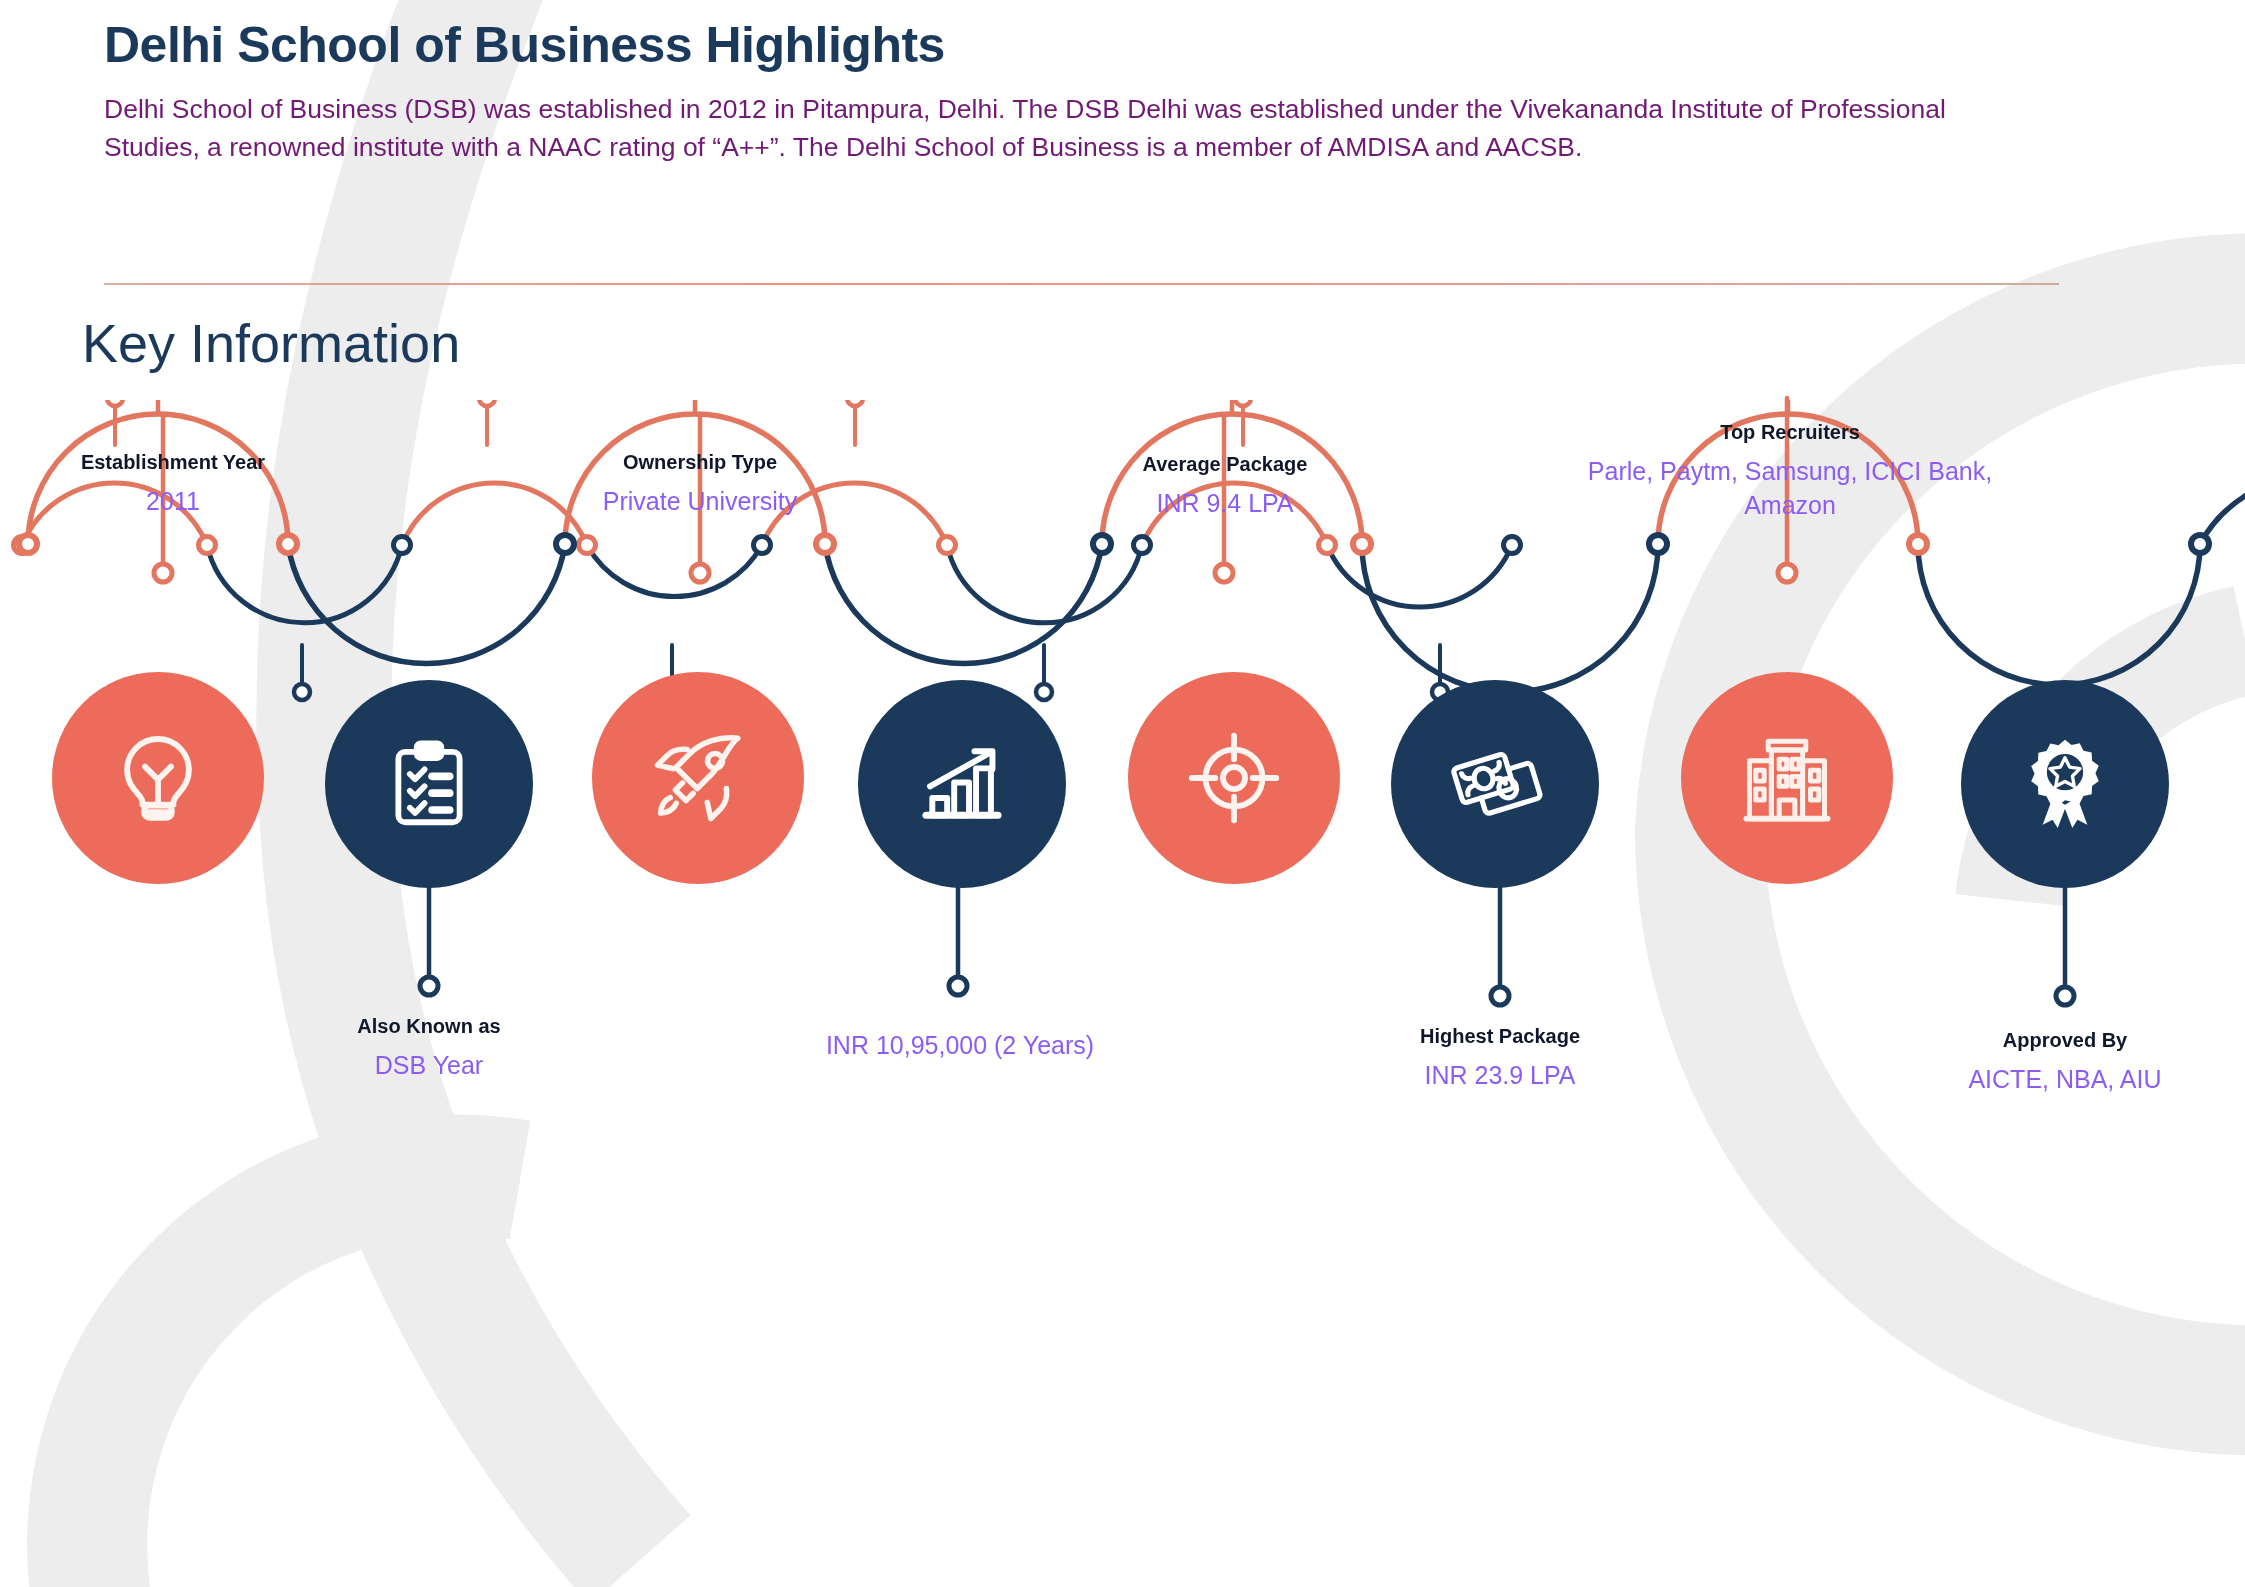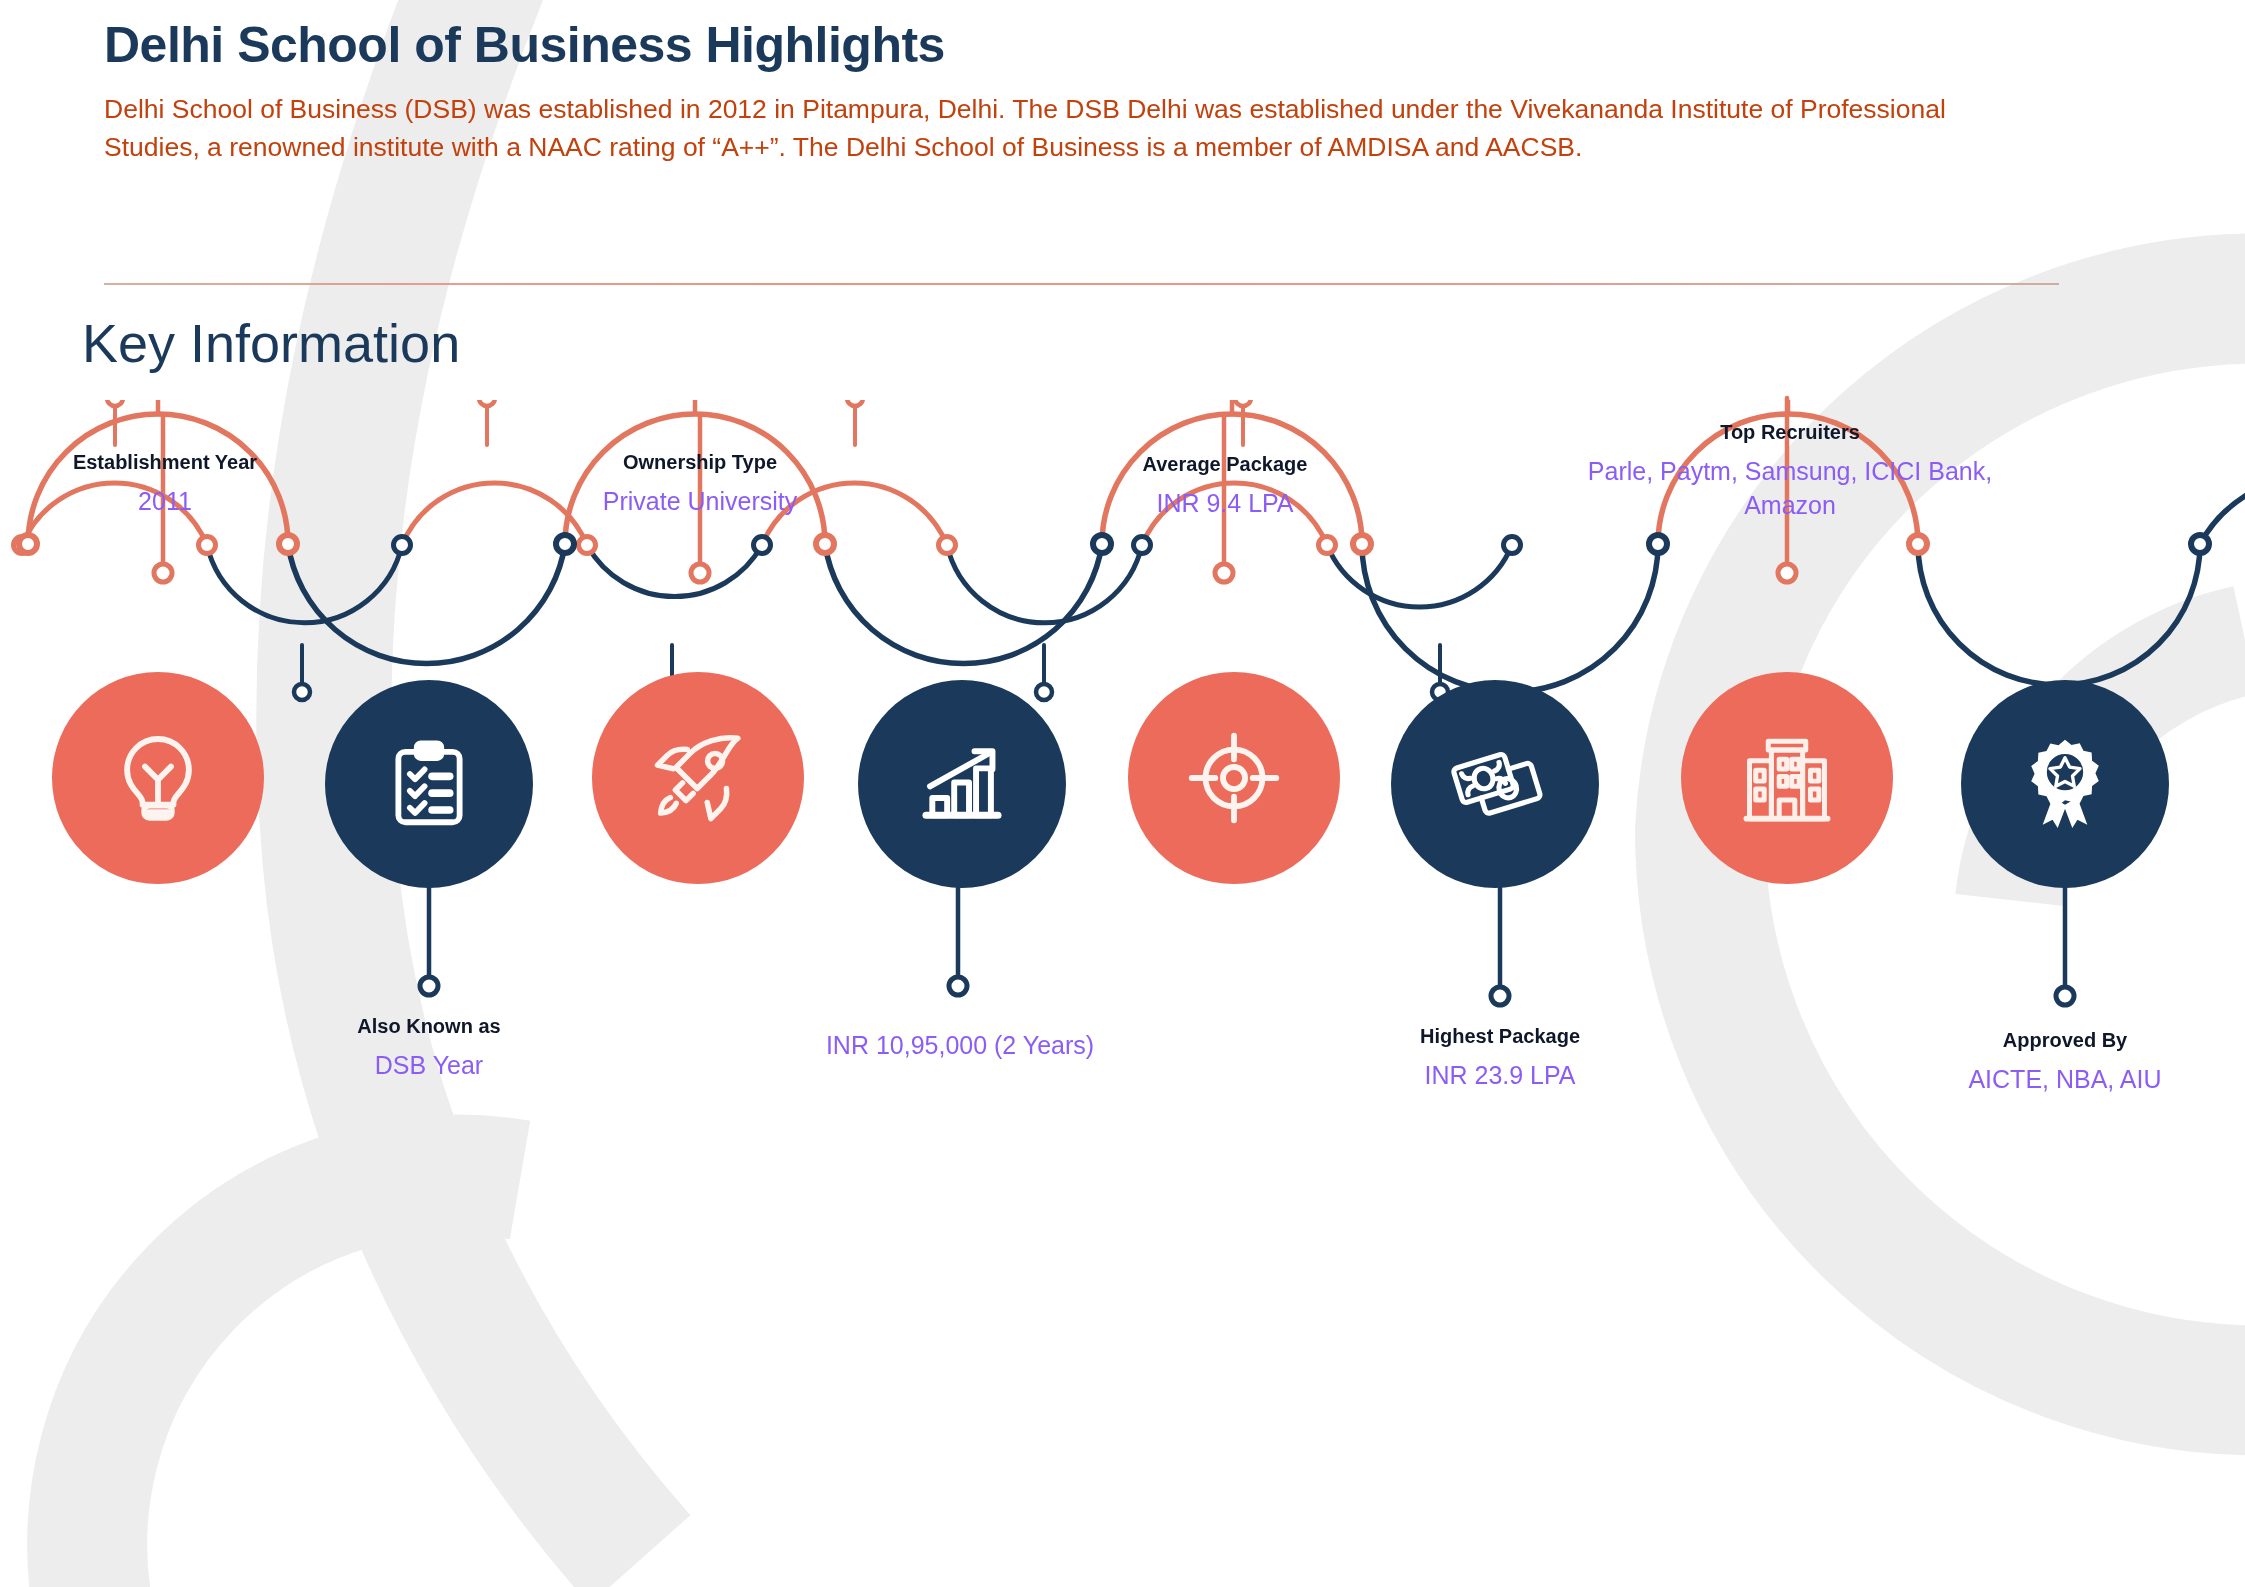--- a/index.html
+++ b/index.html
@@ -42,21 +42,21 @@
     font-size: 50px;
     font-weight: bold;
     color: #1b3a5b;
     letter-spacing: -0.5px;
     line-height: 1.18;
     margin: 0 0 16px 0;
   }
   .intro {
     font-size: 26.5px;
     line-height: 1.43;
-    color: #c2410c;
+    color: #701a75;
     width: 1890px;
     margin: 0;
     font-weight: 400;
   }
   .hrule {
     position: absolute;
     left: 104px;
     top: 283px;
     width: 1955px;
     height: 2px;
@@ -397,21 +397,21 @@
         <path d="M32 4.2 l4.1 3.3 5.1-1.1 2.4 4.7 5.1 1.1 0.3 5.2 4.2 3.1-2.1 4.8 2.1 4.8-4.2 3.1-0.3 5.2-5.1 1.1-2.4 4.7-5.1-1.1L32 42.2 l-4.1 3.3-5.1-1.1-2.4-4.7-5.1-1.1-0.3-5.2-4.2-3.1 2.1-4.8-2.1-4.8 4.2-3.1 0.3-5.2 5.1-1.1 2.4-4.7 5.1 1.1Z" fill="#ffffff"></path>
         <circle cx="32" cy="24.5" r="12.2" fill="#1b3a5b"></circle>
         <circle cx="32" cy="24.5" r="12.2" fill="none" stroke="#ffffff" stroke-width="1.6"></circle>
         <path d="M32 15.5 l2.9 5.9 6.5 0.95-4.7 4.6 1.1 6.5-5.8-3.05-5.8 3.05 1.1-6.5-4.7-4.6 6.5-0.95Z" fill="none" stroke="#ffffff" stroke-width="2.1" stroke-linejoin="round"></path>
         <path d="M24.3 40.5 L18 57.5 l6.2-3.1 3.2 5.2 5.4-14.1Z" fill="#ffffff"></path>
         <path d="M39.7 40.5 L46 57.5 l-6.2-3.1-3.2 5.2-5.4-14.1Z" fill="#ffffff"></path>
       </svg>
     </span>
   </div>
 
-  <div class="lbl" style="left:0px; top:450px; width:330px;">
+  <div class="lbl" style="left:8px; top:450px; width:330px;">
     <div class="t">Establishment Year</div>
     <div class="v">2011</div>
   </div>
 
   <div class="lbl" style="left:540px; top:450px; width:320px;">
     <div class="t">Ownership Type</div>
     <div class="v">Private University</div>
   </div>
 
   <div class="lbl" style="left:1065px; top:452px; width:320px;">

